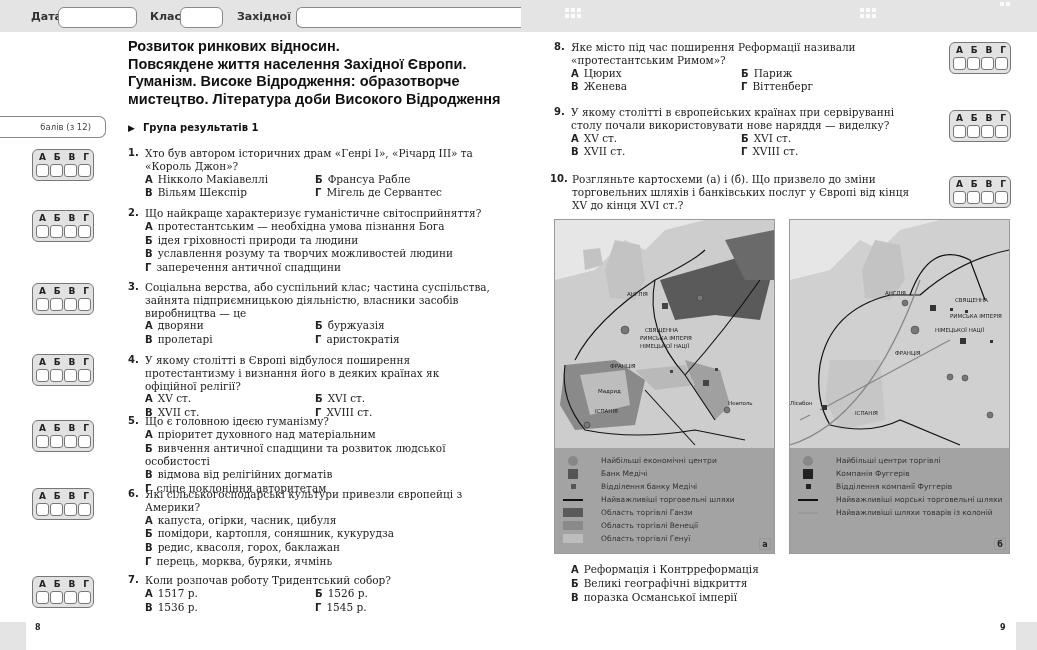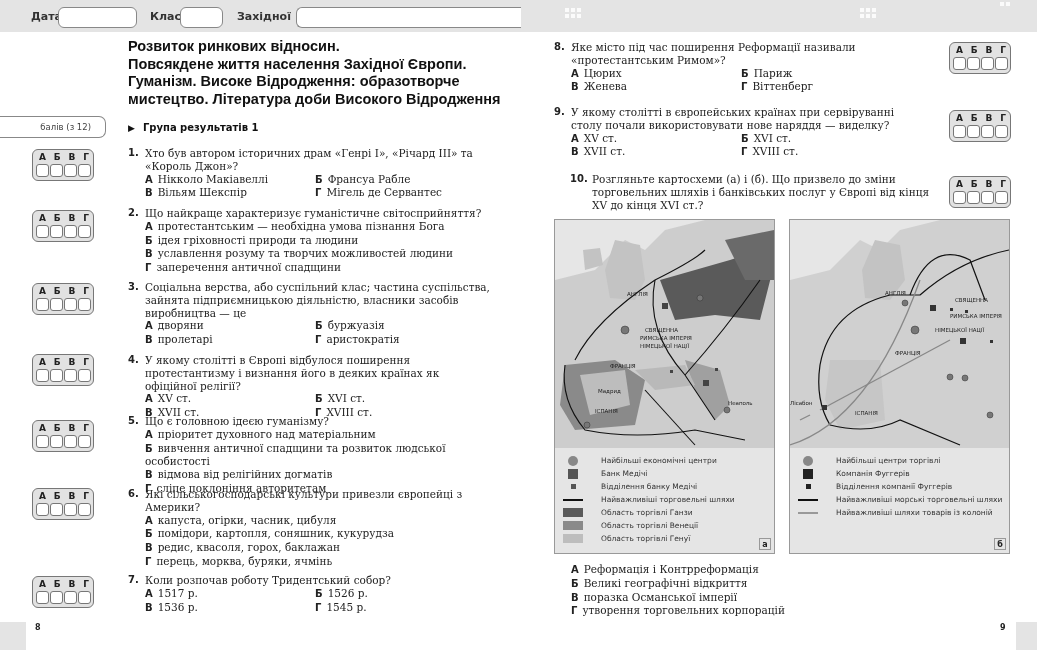--- a/index.html
+++ b/index.html
@@ -27,21 +27,21 @@
   .abox .cells { position: absolute; bottom: 3px; left: 3px; display: flex; gap: 1px; }
   .abox .cells i { display: block; width: 13px; height: 13px; background: #fff; border: 1px solid #777; border-radius: 3px; }
 
   .q { position: absolute; font-size: 10.5px; line-height: 12.8px; }
   .q .num { position: absolute; left: 0; top: 0; font-family: "DejaVu Sans", sans-serif; font-weight: bold; font-size: 10px; }
   .q .text { margin-left: 17px; }
   .q .opts { margin-left: 17px; display: grid; grid-template-columns: 170px 1fr; }
   .q .opts.single { grid-template-columns: 1fr; }
   .q .opt b { font-family: "DejaVu Sans", sans-serif; font-size: 10px; margin-right: 5px; }
 
-  .map { position: absolute; top: 219px; width: 221px; height: 335px; border: 1px solid #999; background: #e5e5e5; }
+  .map { position: absolute; top: 219px; width: 221px; height: 335px; border: 1px solid #999; background: #a3a3a3; }
   .map .img { position: absolute; left: 0; top: 0; width: 219px; height: 228px; background: #cfcfcf; overflow: hidden; }
   .map .legend { position: absolute; left: 8px; top: 234px; font-family: "DejaVu Sans", sans-serif; font-size: 7.5px; color: #333; }
   .map .legend .row { display: flex; align-items: center; height: 13px; }
   .map .legend .sym { width: 20px; display: flex; justify-content: center; margin-right: 18px; }
   .map .tag { position: absolute; right: 3px; bottom: 3px; width: 12px; height: 12px; border: 1px solid #999; font-family: "DejaVu Sans", sans-serif; font-weight: bold; font-size: 8px; text-align: center; line-height: 11px; }
 
   .pnum { position: absolute; top: 623px; font-family: "DejaVu Sans", sans-serif; font-weight: bold; font-size: 8px; }
 </style>
 </head>
 <body>
@@ -320,30 +320,29 @@
 <div class="q" style="left:554px;top:106px;width:365px">
   <span class="num">9.</span>
   <div class="text">У якому столітті в європейських країнах при сервіруванні столу почали використовувати нове наряддя — виделку?</div>
   <div class="opts">
       <div class="opt"><b>А</b><span>XV ст.</span></div>
       <div class="opt"><b>Б</b><span>XVI ст.</span></div>
       <div class="opt"><b>В</b><span>XVII ст.</span></div>
       <div class="opt"><b>Г</b><span>XVIII ст.</span></div>
     </div>
 </div>
-<div class="q" style="left:570px;top:173px;width:365px">
+<div class="q" style="left:550px;top:173px;width:365px">
   <span class="num">10.</span>
   <div class="text" style="margin-left:22px">Розгляньте картосхеми (а) і (б). Що призвело до зміни торговельних шляхів і банківських послуг у Європі від кінця XV до кінця XVI ст.?</div>
 </div>
 <div class="q" style="left:554px;top:563px;width:365px">
   <div class="opts single">
       <div class="opt"><b>А</b><span>Реформація і Контрреформація</span></div>
       <div class="opt"><b>Б</b><span>Великі географічні відкриття</span></div>
       <div class="opt"><b>В</b><span>поразка Османської імперії</span></div>
-      <div class="opt"><b>Г</b><span>утворення торговельних корпорацій</span></div>
     </div>
 </div>
 
 <div class="map" style="left:554px">
   <div class="img">
     <svg width="219" height="228" viewBox="0 0 219 228">
       <rect width="219" height="228" fill="#e6e6e6"></rect>
       <path d="M0,60 L40,50 L70,20 L90,30 L110,10 L150,0 L219,0 L219,228 L0,228 Z" fill="#cdcdcd"></path>
       <path d="M60,20 L85,25 L90,60 L80,80 L55,78 L50,50 Z" fill="#c3c3c3"></path>
       <path d="M28,30 L45,28 L48,45 L30,50 Z" fill="#c3c3c3"></path>

